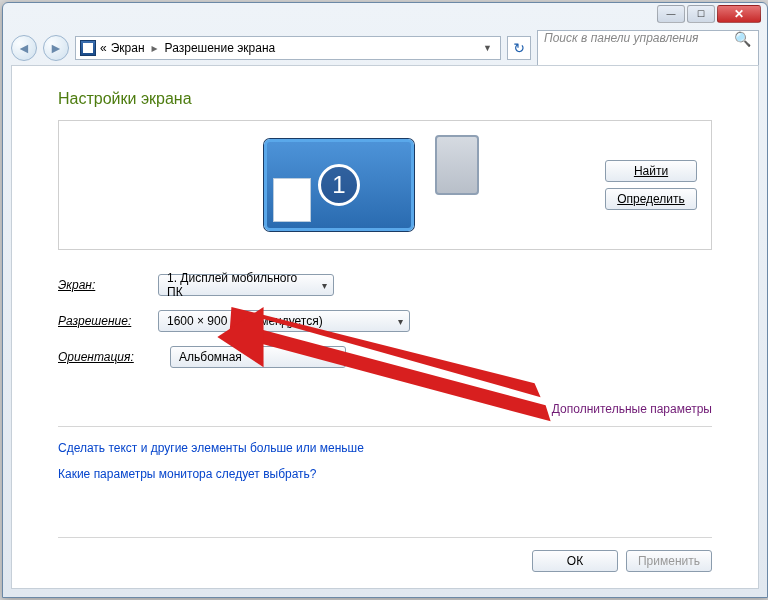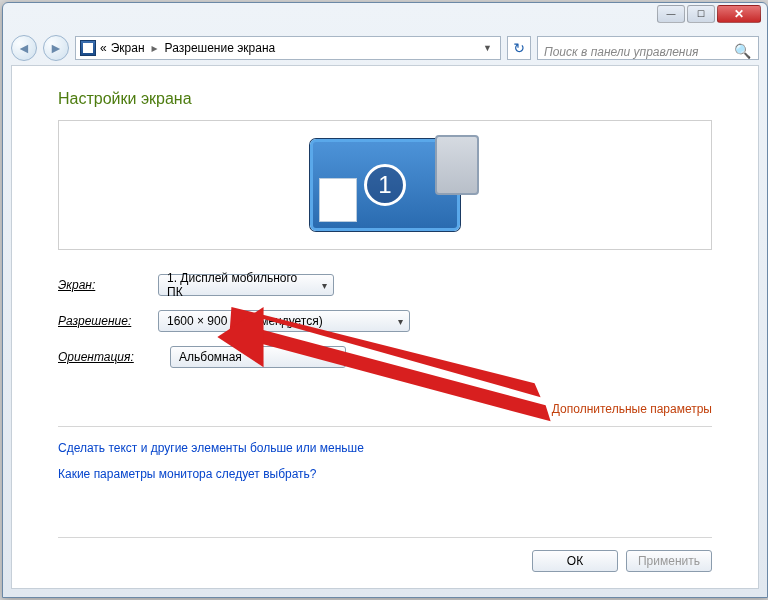--- a/index.html
+++ b/index.html
@@ -108,25 +108,25 @@
   width: 24px; height: 24px;
   border: 1px solid #a8b6c5;
   background: #fff;
   color: #1e5fad;
   display:flex;align-items:center;justify-content:center;
   font-size: 14px;
   cursor: pointer;
 }
 .search {
   width: 222px;
-  height: 24px;
+  height: 36px;
   border: 1px solid #a8b6c5;
   background: #fff;
   display: flex;
-  align-items: flex-end;
+  align-items: flex-start;
   padding: 0 6px;
   font-style: italic;
   color: #888;
 }
 .search .mag {
   margin-left: auto;
   color: #1e5fad;
   font-style: normal;
   font-size: 14px;
 }
@@ -245,21 +245,21 @@
   position: absolute;
   right: 6px;
   color: #444;
   font-size: 10px;
 }
 .combo.c-display { width: 176px; }
 .combo.c-res { width: 252px; }
 .combo.c-orient { width: 176px; margin-left: 12px; }
 .adv-link {
   text-align: right;
-  color: #c2410c;
+  color: #701a75;
   font-size: 12px;
   margin-top: 20px;
   cursor: pointer;
 }
 hr.sep-line {
   border: none;
   border-top: 1px solid #d6d6d6;
   margin: 10px 0 14px 0;
 }
 .link-line {
@@ -339,20 +339,28 @@
   <div class="content-wrap">
     <h1 class="page-title">Настройки экрана</h1>
 
     <div class="preview-area">
       <div class="monitor-stage">
         <div class="monitor1">
           <div class="num">1</div>
         </div>
         <div class="monitor2"></div>
       </div>
+      <div class="side-btns">
+        <div class="win-btn">
+            <span style="text-decoration:underline">Найти</span>
+          </div>
+        <div class="win-btn">
+            <span style="text-decoration:underline">Определить</span>
+          </div>
+      </div>
     </div>
 
     <div class="form">
       <div class="form-row">
         <label><span>Экран:</span></label>
         <div class="combo c-display">
             <span>1. Дисплей мобильного ПК</span>
           </div>
       </div>
       <div class="form-row">

